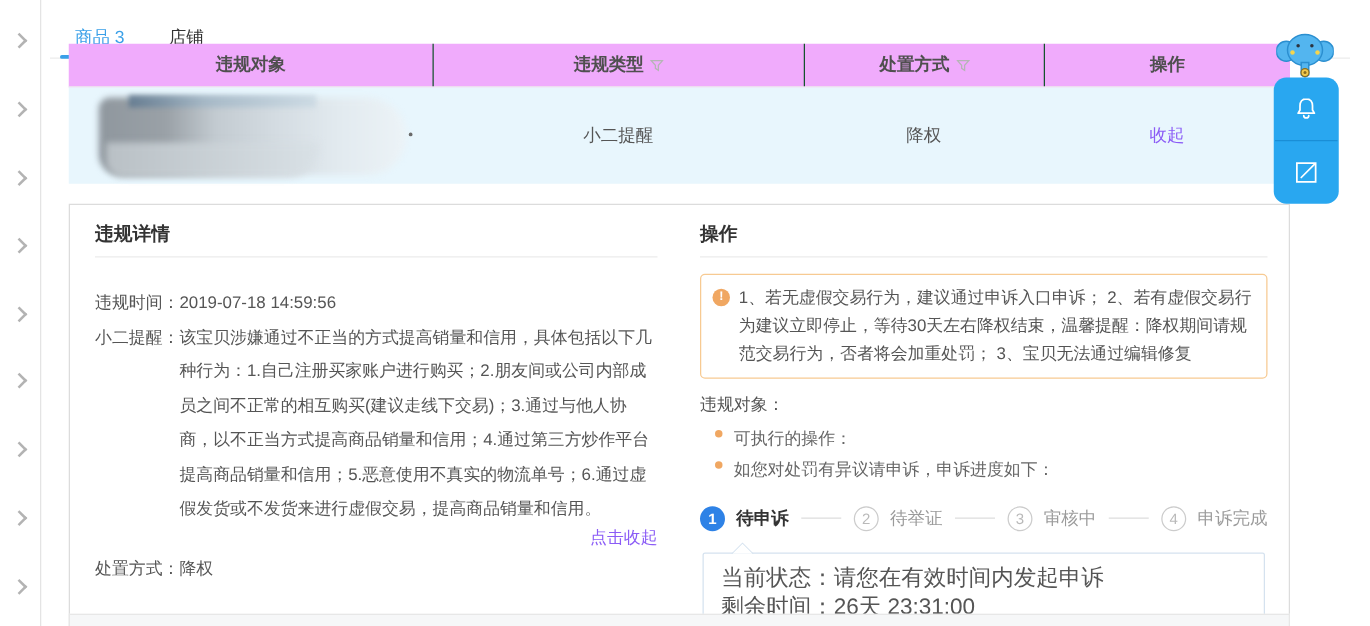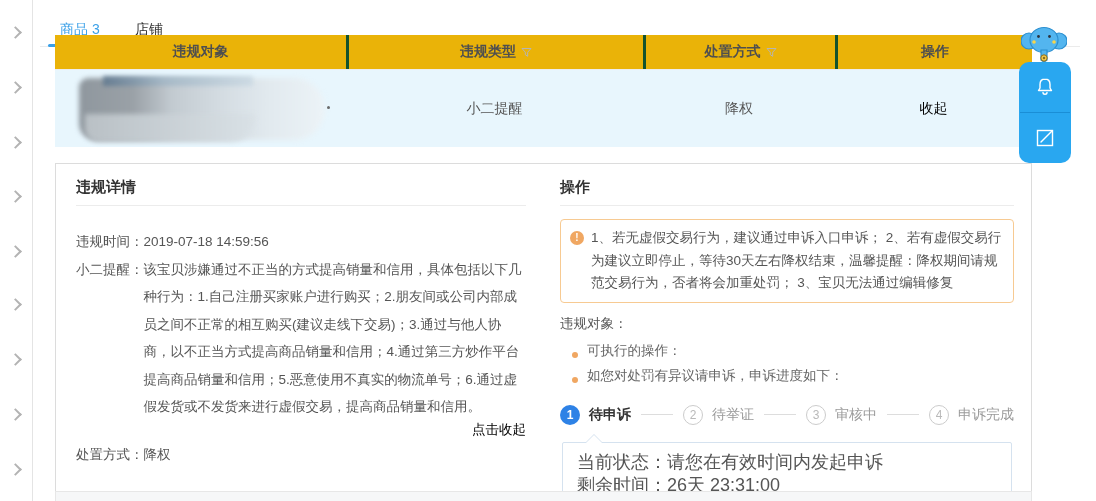--- a/index.html
+++ b/index.html
@@ -17,30 +17,30 @@
   
   .tabbar { position:absolute; left:40px; top:0; width:1040px; height:19px;
             border-bottom:1px solid #ebebeb;margin-top:28px; }
   .tab { position:absolute; top:-7px; font-size:14px; color:#333; cursor:pointer; }
   .tab.active { color:#3aa0e8; }
   .tab-underline { position:absolute; left:8px; top:16px; width:65px; height:3px;
                    background:#3aa0e8; border-radius:2px; }
 
   
   .vtable { position:absolute; left:55px; top:35px; width:977px; }
-  .thead { display:flex; height:35px; background:#eab308; border-bottom:1px solid #ededed; }
+  .thead { display:flex; height:35px; background:#f0abfc; border-bottom:1px solid #ededed; }
   .th { display:flex; align-items:center; justify-content:center; gap:5px;
         font-size:14px; color:#4f4f4f; font-weight:bold; }
-  .th + .th { border-left:3px solid #14532d; }
+  .th + .th { border-left:1px solid #14532d; }
   .c1 { width:291px; } .c2 { width:297px; } .c3 { width:192px; } .c4 { width:197px; }
   .funnel { display:inline-block; cursor:pointer; line-height:0; }
   .trow { display:flex; height:77px; background:#e8f6fd; align-items:center; }
   .td { display:flex; align-items:center; justify-content:center;
         font-size:14px; color:#555; height:100%; }
-  .link { color:#000000; cursor:pointer; text-decoration:none; }
+  .link { color:#8b5cf6; cursor:pointer; text-decoration:none; }
 
   
   .blobwrap { position:relative; width:100%; height:100%; }
   .blob { position:absolute; left:24px; top:8px; width:246px; height:62px;
           border-radius:10px 34px 34px 18px;
           background:linear-gradient(90deg,#8f979e 0%,#9aa1a7 22%,#c3cbd1 38%,#d4dce2 58%,#e2eaef 78%,#ecf3f7 100%);
           filter:blur(2.5px); }
   .blob2 { position:absolute; left:30px; top:44px; width:170px; height:28px; border-radius:0 0 24px 14px;
            background:linear-gradient(90deg,#b9c0c5,#d9e1e6); filter:blur(2.5px); }
   .blob-hint { position:absolute; left:48px; top:6px; width:150px; height:10px;
@@ -64,21 +64,21 @@
 
   
   .notice { position:relative; margin-top:13px; border:1px solid #f7ca92; border-radius:4px;
             padding:7px 10px 7px 30px; font-size:13.5px; color:#555; line-height:22.5px;
             background:#fff; }
   .notice-icon { position:absolute; left:9px; top:11px; width:14px; height:14px; border-radius:50%;
                  background:#f0a762; color:#fff; font-size:10px; font-weight:bold;
                  display:flex; align-items:center; justify-content:center; }
 
   .other-ops { font-size:13.5px; color:#555; margin-top:12px; }
-  .bullet-line { display:flex; align-items:flex-end; font-size:13.5px; color:#666; margin-top:11px;
+  .bullet-line { display:flex; align-items:flex-start; font-size:13.5px; color:#666; margin-top:11px;
                  margin-left:12px; line-height:14px; }
   .bullet-dot { width:6px; height:6px; border-radius:50%; background:#f0a762; margin-right:9px; flex:0 0 auto; }
 
   
   .stepper { display:flex; align-items:center; margin-top:22px; width:454px; }
   .step { display:flex; align-items:center; gap:9px; flex:0 0 auto; }
   .step-circle { width:20px; height:20px; border-radius:50%; font-size:12px;
                  display:flex; align-items:center; justify-content:center; }
   .step.active .step-circle { background:#2e82e6; color:#fff; font-weight:bold; }
   .step.pending .step-circle { background:#fff; border:1px solid #ccc; color:#b9b9b9; }

